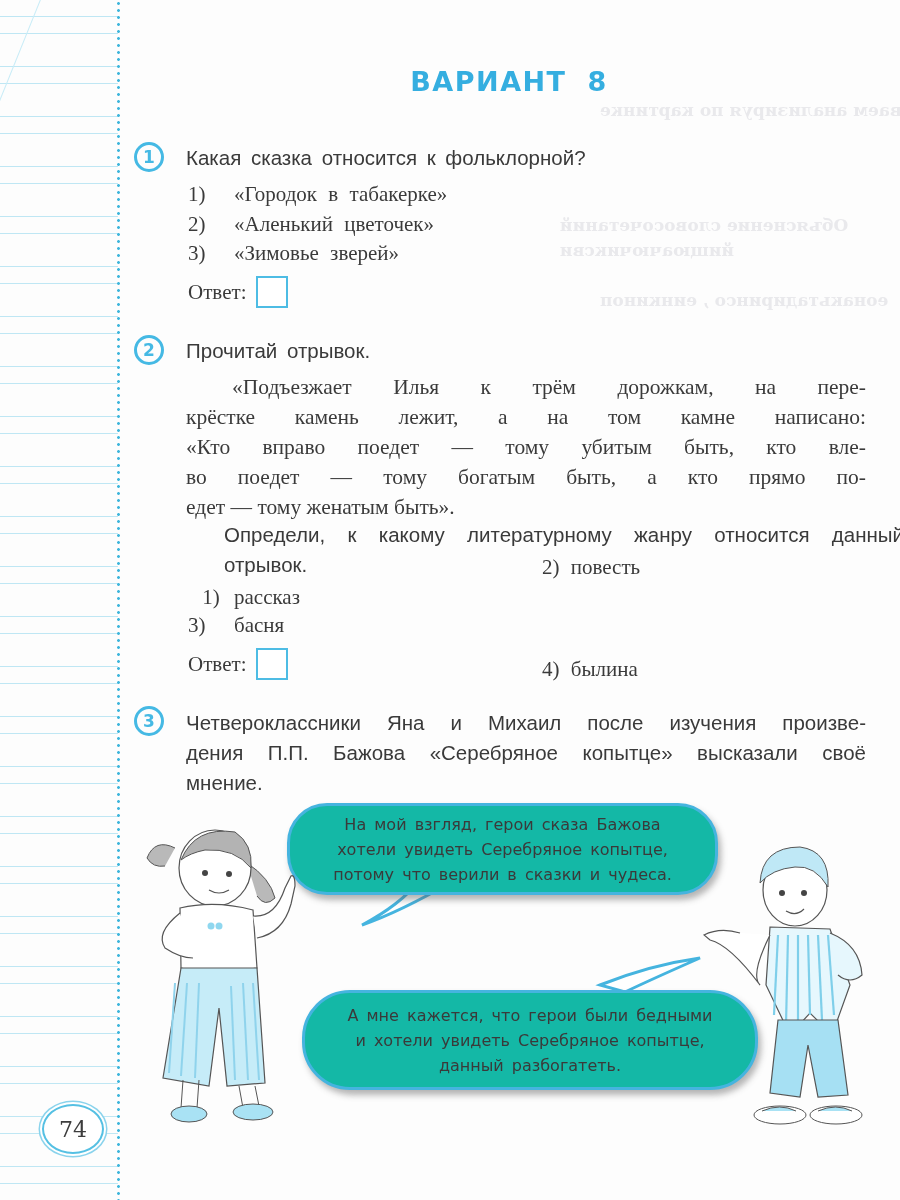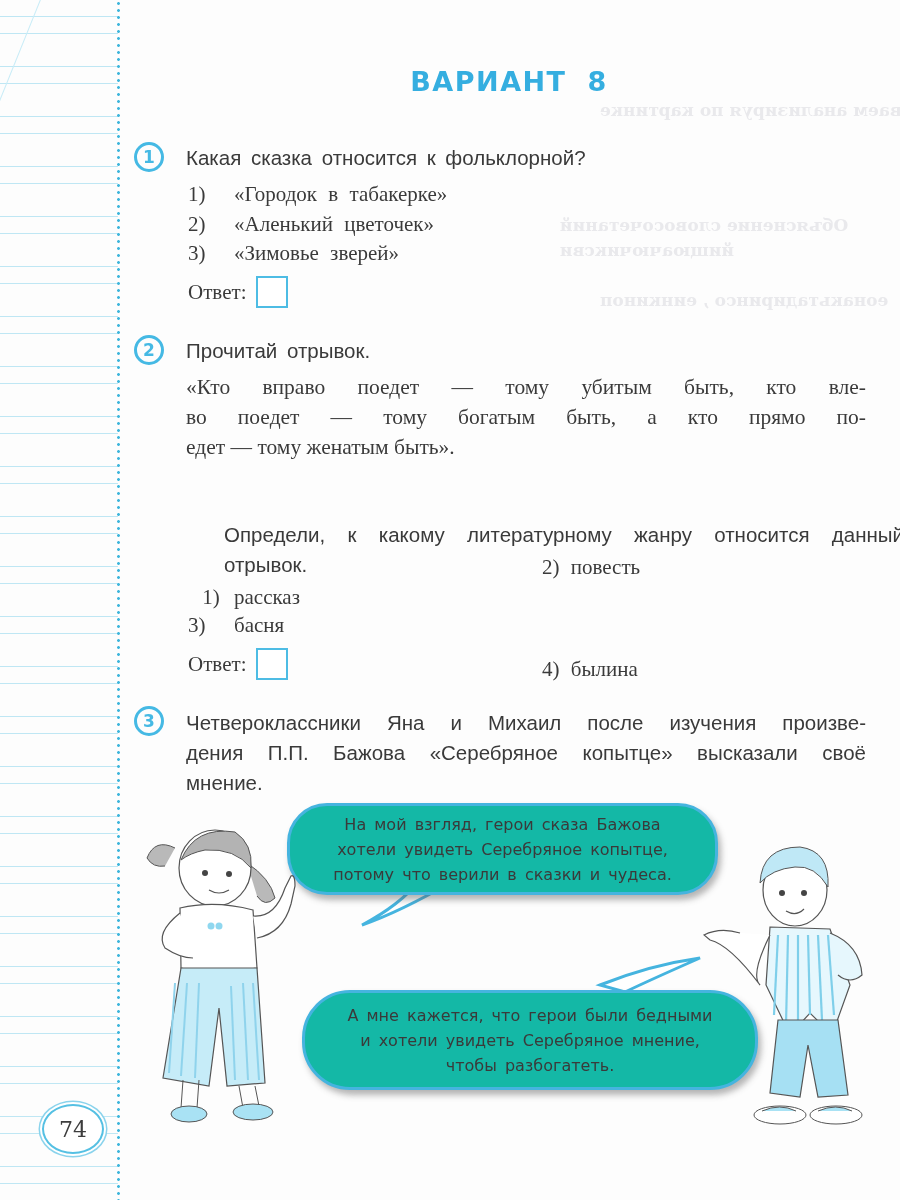--- a/index.html
+++ b/index.html
@@ -63,20 +63,22 @@
 <div class="answer" style="left:188px;top:276px;">
   <span>Ответ:</span>
   <span class="answer-box"></span>
 </div>
 
 <div class="q" style="top:335px;">
   <div class="qnum" style="top:0;">2</div>
   <div class="qtext" style="top:4px;">Прочитай отрывок.</div>
 </div>
 <div class="passage">
+  <div class="first">«Подъезжает Илья к трём дорожкам, на пере-</div>
+  <div>крёстке камень лежит, а на том камне написано:</div>
   <div>«Кто вправо поедет — тому убитым быть, кто вле-</div>
   <div>во поедет — тому богатым быть, а кто прямо по-</div>
   <div class="last">едет — тому женатым быть».</div>
 </div>
 <div class="sansblock" style="top:520px;margin-left:38px;">
   <div>Определи, к какому литературному жанру относится данный</div>
   <div class="last">отрывок.</div>
 </div>
 <div class="opt" style="left:188px;top:585px;text-align:center;"><span class="n">1)</span><span>рассказ</span></div>
 <div class="opt" style="left:542px;top:555px;text-align:center;"><span>2)</span> <span>повесть</span></div>
@@ -102,22 +104,22 @@
 </svg>
 
 <div class="bubble" style="left:287px;top:803px;width:425px;height:86px;">
   <div>На мой взгляд, герои сказа Бажова</div>
   <div>хотели увидеть Серебряное копытце,</div>
   <div>потому что верили в сказки и чудеса.</div>
 </div>
 
 <div class="bubble" style="left:302px;top:990px;width:450px;height:94px;border-radius:48px;">
   <div>А мне кажется, что герои были бедными</div>
-  <div>и хотели увидеть Серебряное мнение,</div>
-  <div>чтобы разбогатеть.</div>
+  <div>и хотели увидеть Серебряное копытце,</div>
+  <div>данный разбогатеть.</div>
 </div>
 
 <svg style="left:135px;top:808px;" width="170" height="320" viewBox="0 0 170 320">
 
   <path d="M40,40 Q20,30 12,50 Q18,60 30,58" fill="#b9b9b9" stroke="#555" stroke-width="1"></path>
   <path d="M112,55 Q135,70 140,90 Q130,100 122,88" fill="#b9b9b9" stroke="#555" stroke-width="1"></path>
 
   <ellipse cx="80" cy="60" rx="36" ry="38" fill="#fff" stroke="#555" stroke-width="1.2"></ellipse>
   <path d="M46,52 Q60,18 100,24 Q118,36 116,60 Q100,40 70,42 Q55,45 46,52 Z" fill="#b3b3b3" stroke="#555" stroke-width="1"></path>
   <circle cx="70" cy="65" r="3" fill="#444"></circle>

